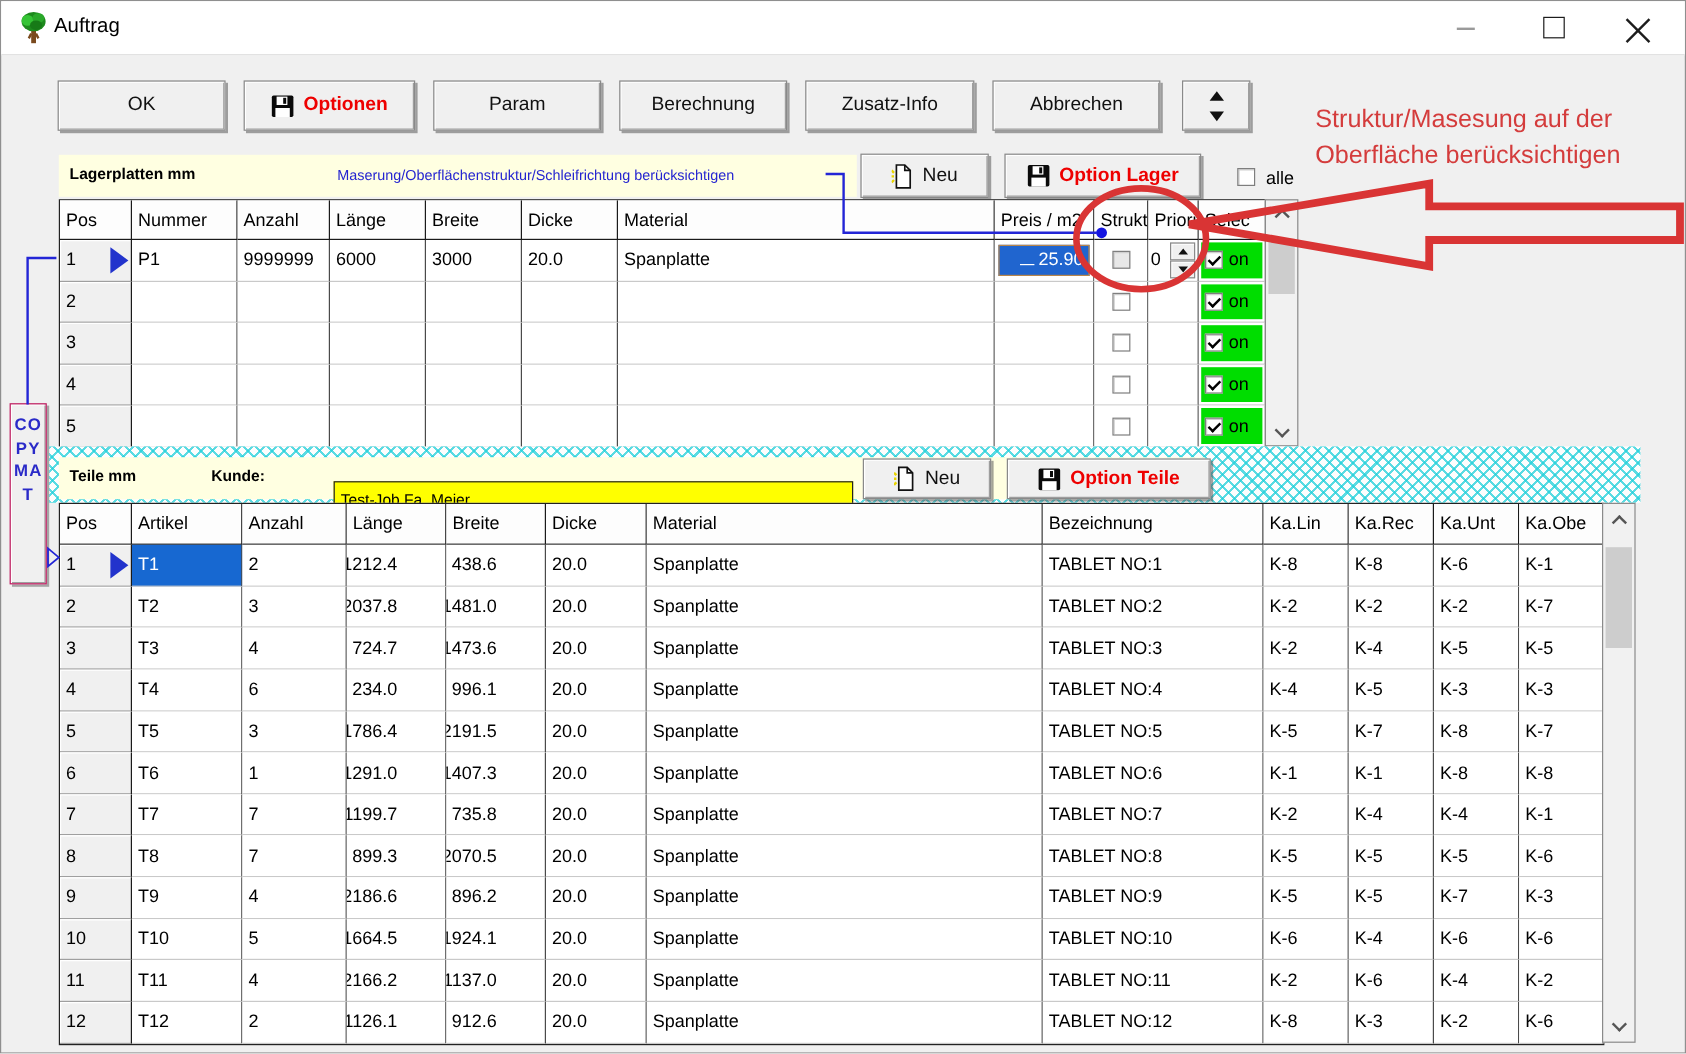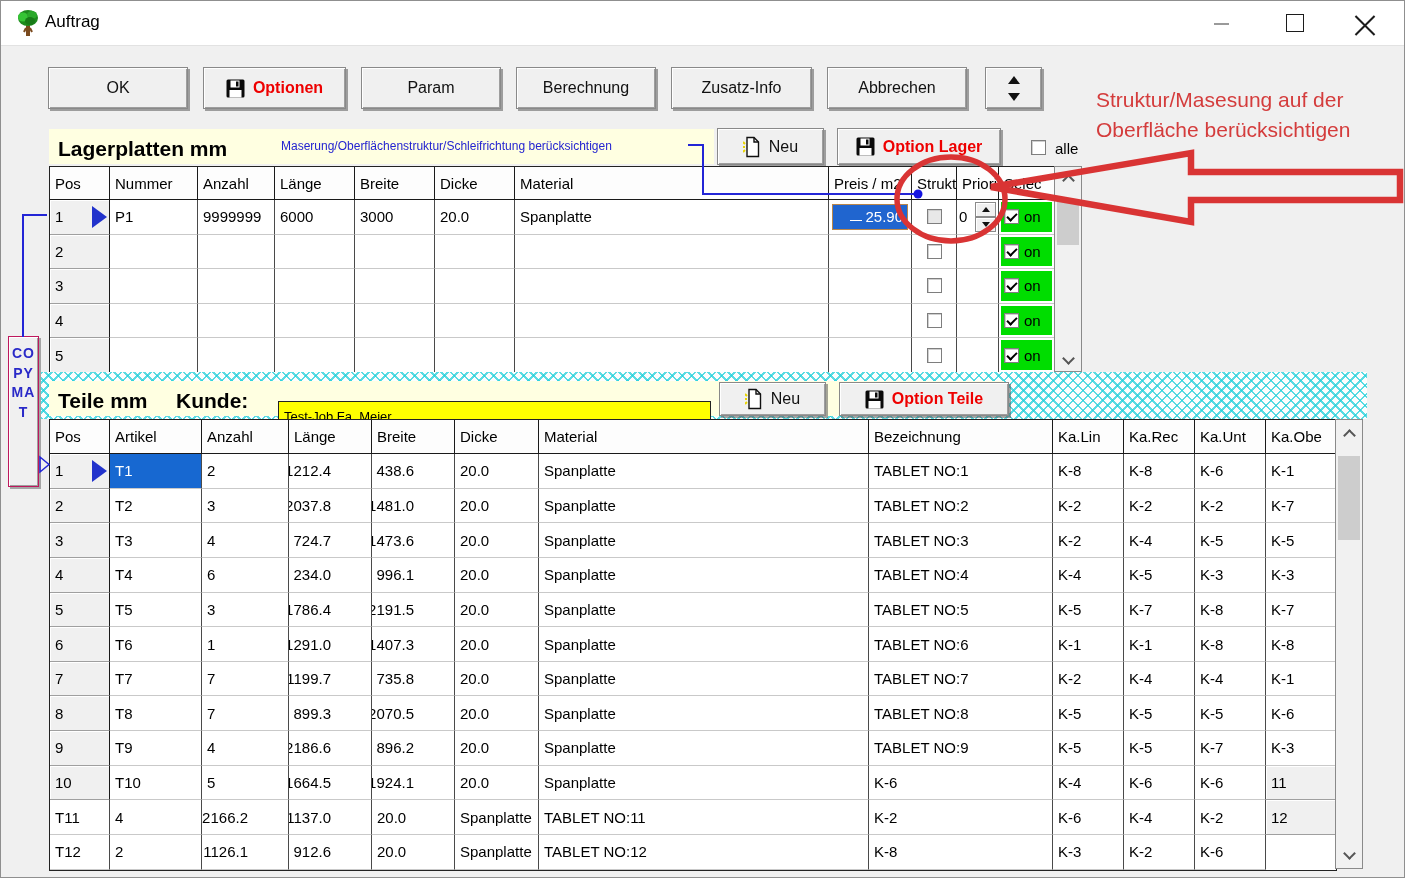--- a/index.html
+++ b/index.html
@@ -41,21 +41,21 @@
   .tri-up.small{border-left-width:4px;border-right-width:4px;border-bottom-width:5px;}
   .tri-down.small{border-left-width:4px;border-right-width:4px;border-top-width:5px;}
 
   
   .annotation { position:absolute; left:1095px; top:84px; width:310px; font-size:21px; line-height:30px; color:#d43c3c; }
 
   
   .band { position:absolute; background:#ffffe1; }
   .band1 { left:48px; top:128px; width:665px; height:35px; }
   .band2 { left:48px; top:380px; width:955px; height:35px; }
-  .band-title { position:absolute; font-size:21px; font-weight:bold; color:#000; }
+  .band-title { position:absolute; font-size:13px; font-weight:bold; color:#000; }
   .note-blue { position:absolute; left:232px; top:10px; font-size:12px; color:#2424d0; }
 
   .kunde-input { position:absolute; left:229px; top:20px; width:433px; height:31px; background:#ffff00;
                  border:1px solid #222; font-size:13px; color:#000; display:flex; align-items:center; padding-left:5px; }
 
   .mini-btn { font-size:16px; }
   .neu1{left:716px;top:127px;width:107px;height:37px;}
   .optlager{left:836px;top:127px;width:164px;height:37px;}
   .neu2{left:718px;top:381px;width:107px;height:34px;}
   .optteile{left:838px;top:381px;width:170px;height:34px;}
@@ -482,20 +482,21 @@
       <div class="c">K-5</div>
       <div class="c">K-7</div>
       <div class="c">K-3</div>
       <div class="c posc">10</div>
       <div class="c">T10</div>
       <div class="c">5</div>
       <div class="c numr">1664.5</div>
       <div class="c numr">1924.1</div>
       <div class="c">20.0</div>
       <div class="c">Spanplatte</div>
+      <div class="c">TABLET NO:10</div>
       <div class="c">K-6</div>
       <div class="c">K-4</div>
       <div class="c">K-6</div>
       <div class="c">K-6</div>
       <div class="c posc">11</div>
       <div class="c">T11</div>
       <div class="c">4</div>
       <div class="c numr">2166.2</div>
       <div class="c numr">1137.0</div>
       <div class="c">20.0</div>

